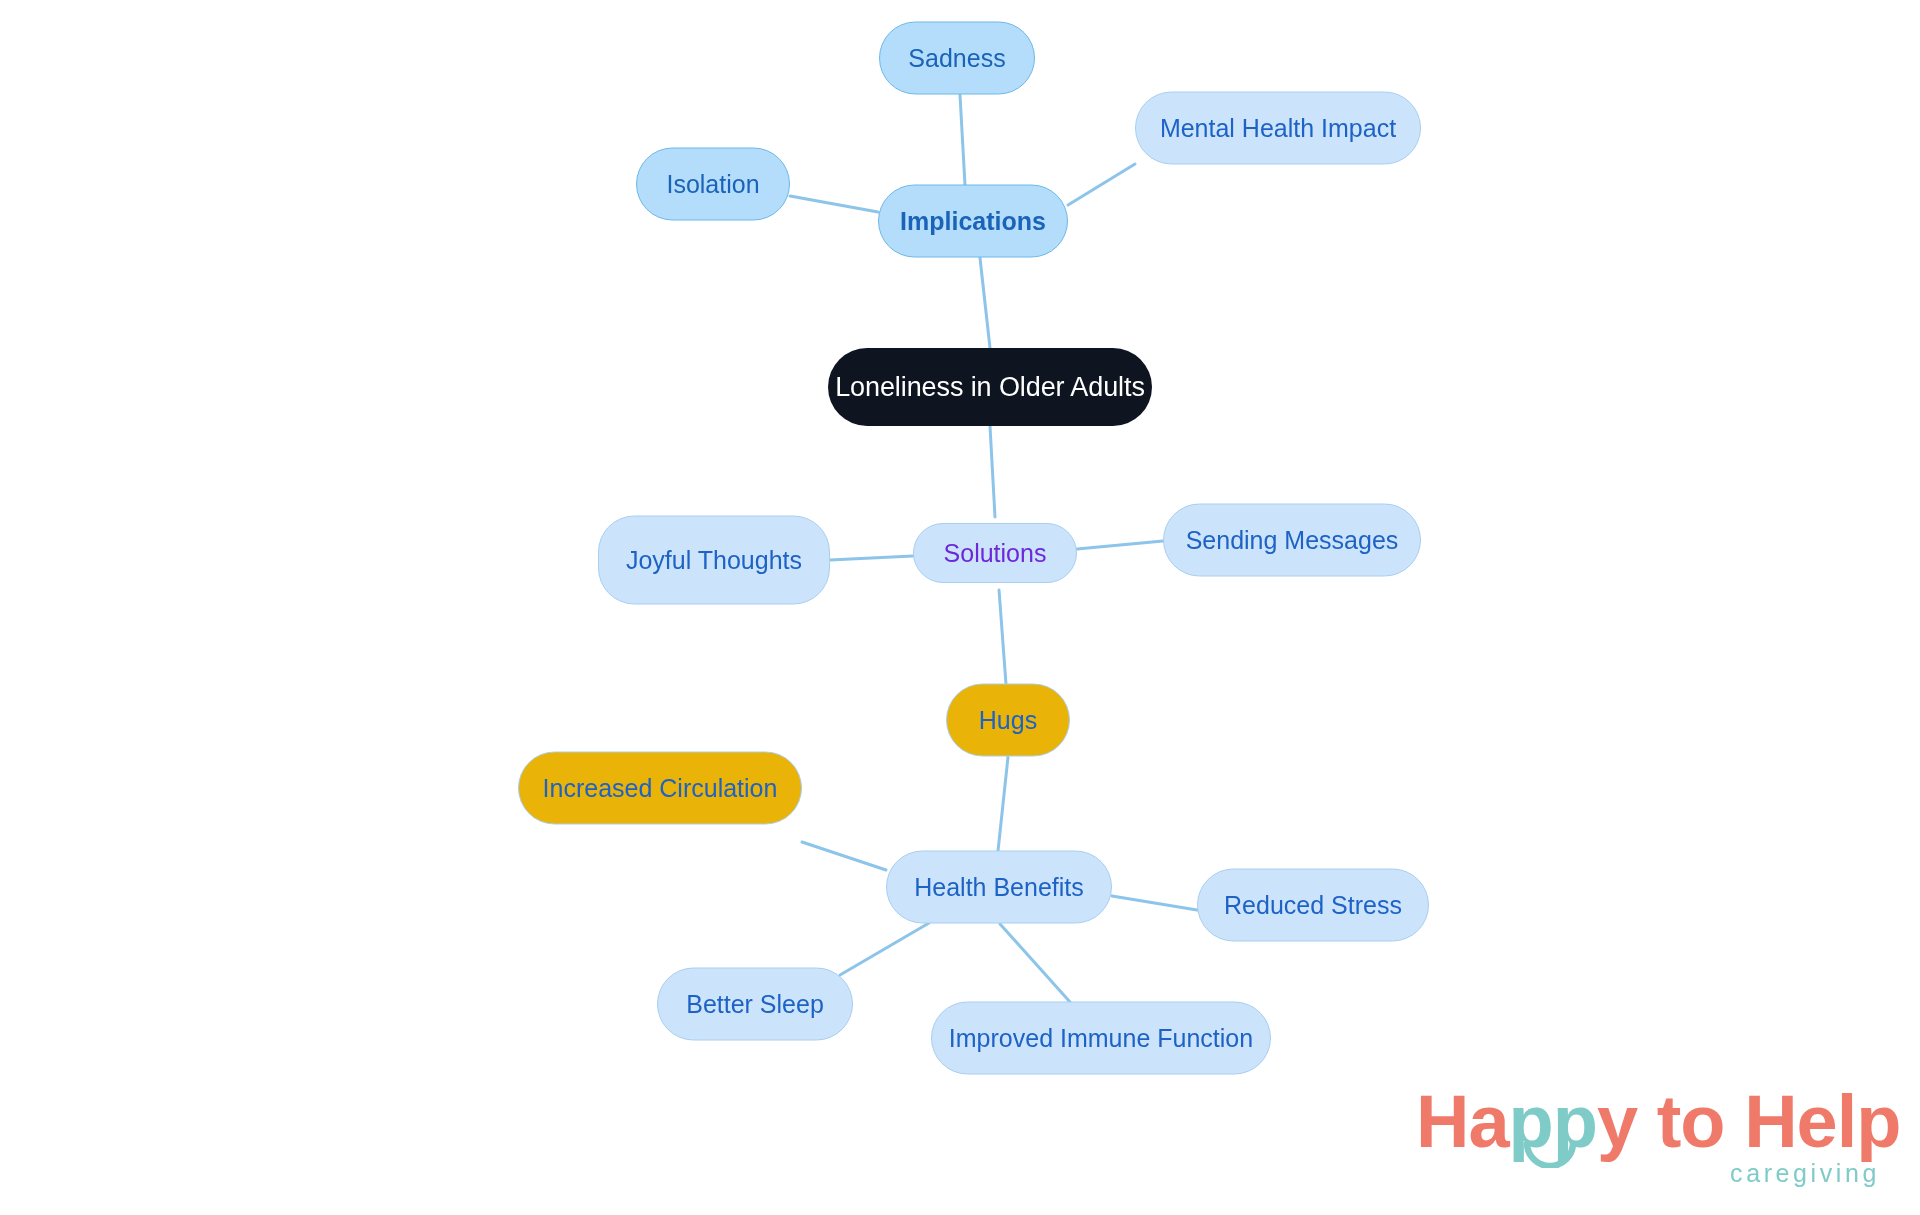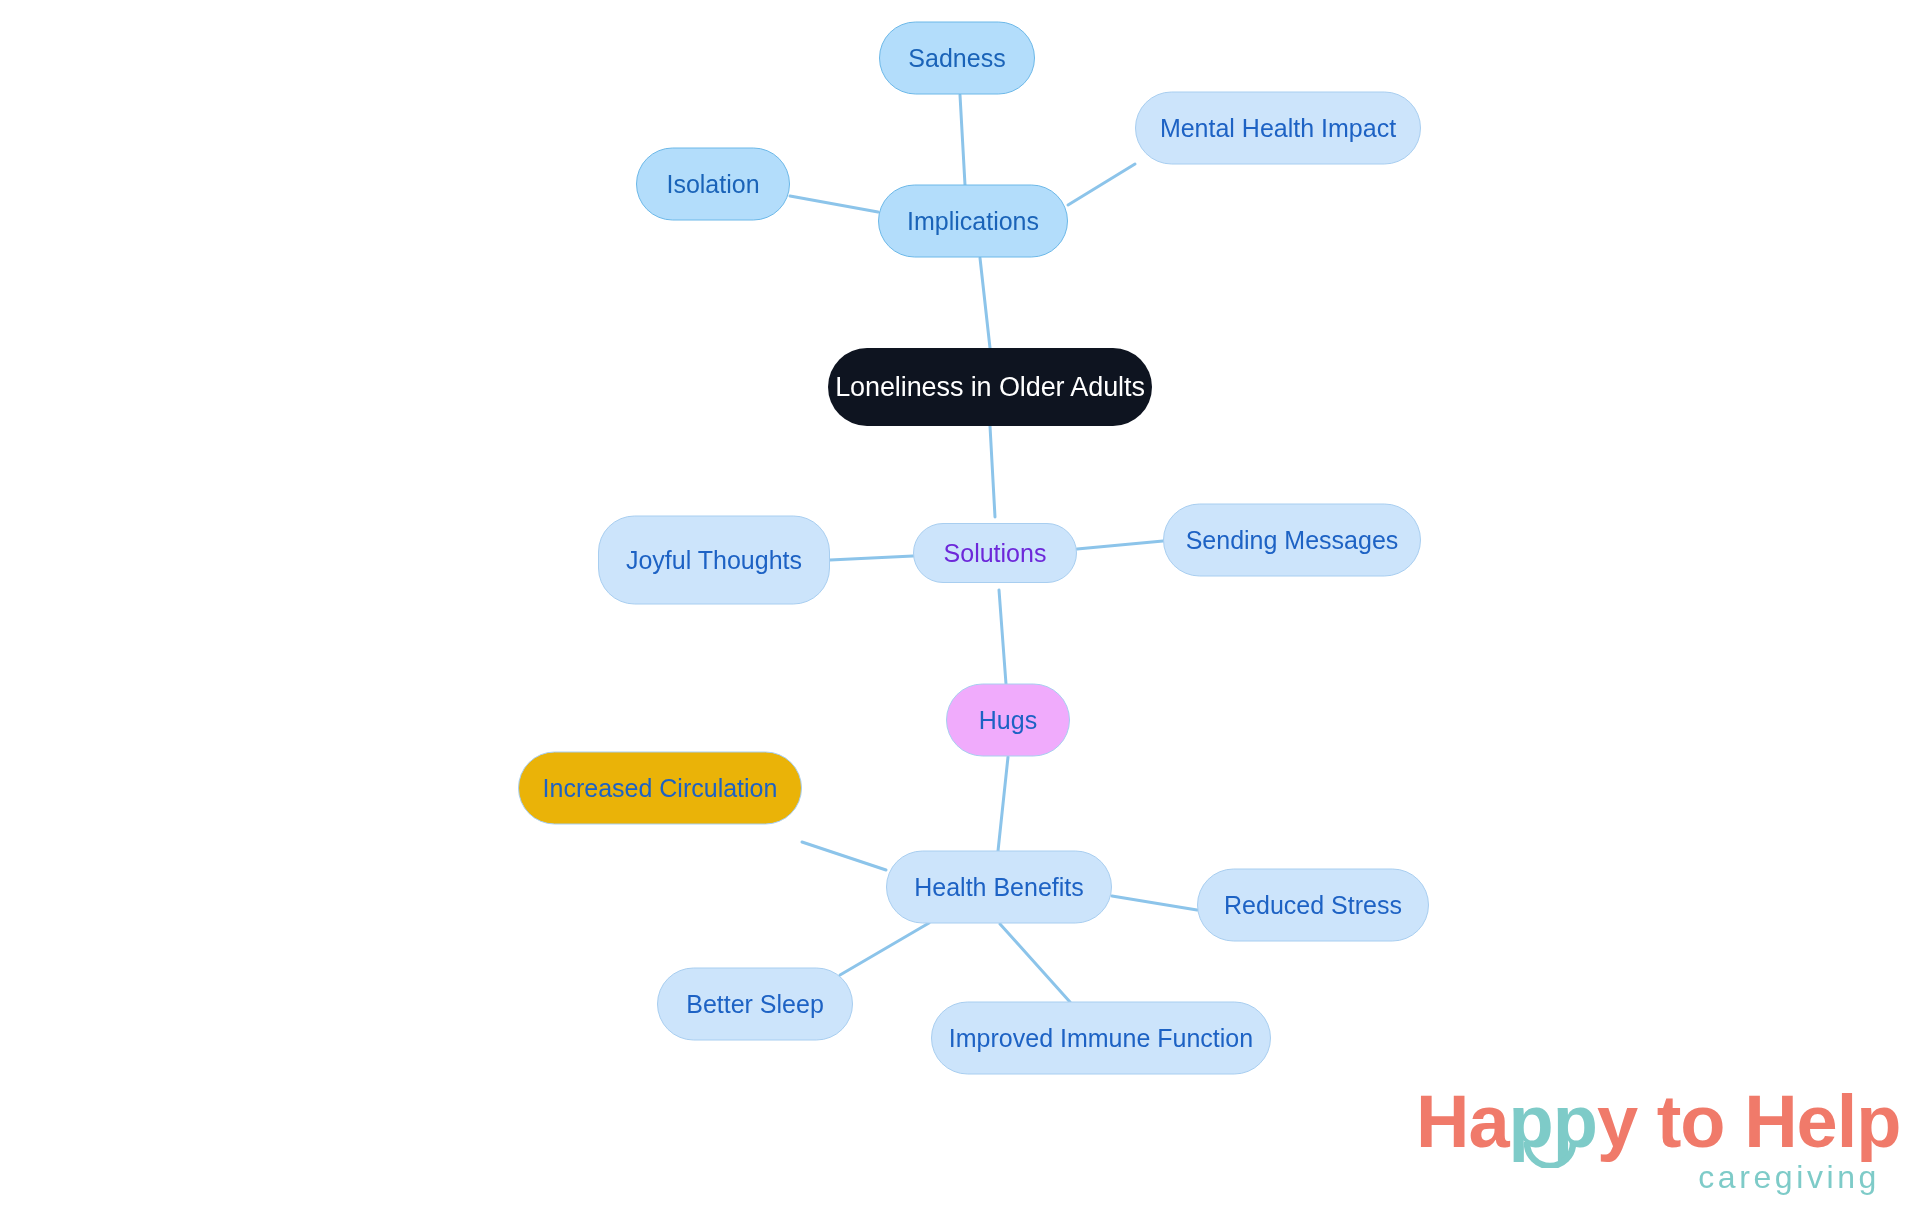--- a/index.html
+++ b/index.html
@@ -102,21 +102,21 @@
     position: absolute;
     left: 108px;
     top: 57px;
     width: 52px;
     height: 26px;
   }
   .logo-sub {
     position: absolute;
     right: 6px;
     top: 76px;
-    font-size: 32px;
+    font-size: 25px;
     letter-spacing: 3.6px;
     color: #7ecbc8;
     line-height: 1;
     white-space: nowrap;
   }
 </style>
 </head>
 <body>
 
 <div id="mindmap-stage">
@@ -134,21 +134,21 @@
       <line x1="886" y1="870" x2="802" y2="842" stroke="#8cc4ea" stroke-width="3" stroke-linecap="round"></line>
       <line x1="1112" y1="896" x2="1197" y2="910" stroke="#8cc4ea" stroke-width="3" stroke-linecap="round"></line>
       <line x1="929" y1="923" x2="840" y2="975" stroke="#8cc4ea" stroke-width="3" stroke-linecap="round"></line>
       <line x1="1000" y1="924" x2="1070" y2="1002" stroke="#8cc4ea" stroke-width="3" stroke-linecap="round"></line>
     </svg>
 
   <div class="node node-root" id="n-root" style="left: 990px; top: 387px; width: 324px; height: 78px; border-radius: 39px; background: rgb(14, 20, 32); color: rgb(255, 255, 255);">
     <span>Loneliness in Older Adults</span>
   </div>
 
-  <div class="node node-branch" id="n-implications" style="left: 973px; top: 221px; width: 190px; height: 73px; border-radius: 36.5px; background: rgb(179, 221, 251); border-color: rgb(108, 184, 232); color: rgb(26, 99, 184);">
+  <div class="node node-branch" id="n-implications" style="left: 973px; top: 221px; width: 190px; height: 73px; border-radius: 36.5px; background: rgb(179, 221, 251); border-color: rgb(108, 184, 232); color: rgb(26, 99, 184); font-weight: bold;">
     <span>Implications</span>
   </div>
 
   <div class="node node-leaf-strong" id="n-sadness" style="left: 957px; top: 58px; width: 156px; height: 73px; border-radius: 36.5px; background: rgb(179, 221, 251); border-color: rgb(108, 184, 232); color: rgb(26, 99, 184);">
     <span>Sadness</span>
   </div>
 
   <div class="node node-leaf-strong" id="n-isolation" style="left: 713px; top: 184px; width: 154px; height: 73px; border-radius: 36.5px; background: rgb(179, 221, 251); border-color: rgb(108, 184, 232); color: rgb(26, 99, 184);">
     <span>Isolation</span>
   </div>
@@ -162,21 +162,21 @@
   </div>
 
   <div class="node node-leaf" id="n-joyful-thoughts" style="left: 714px; top: 560px; width: 232px; height: 89px; border-radius: 36.5px; background: rgb(204, 228, 251); border-color: rgb(168, 206, 240); color: rgb(29, 98, 196);">
     <span>Joyful Thoughts</span>
   </div>
 
   <div class="node node-leaf" id="n-sending-messages" style="left: 1292px; top: 540px; width: 258px; height: 73px; border-radius: 36.5px; background: rgb(204, 228, 251); border-color: rgb(168, 206, 240); color: rgb(29, 98, 196);">
     <span>Sending Messages</span>
   </div>
 
-  <div class="node node-leaf" id="n-hugs" style="left: 1008px; top: 720px; width: 124px; height: 73px; border-radius: 36.5px; background: #f0abfc; border-color: rgb(168, 206, 240); color: rgb(29, 98, 196);">
+  <div class="node node-leaf" id="n-hugs" style="left: 1008px; top: 720px; width: 124px; height: 73px; border-radius: 36.5px; background: #eab308; border-color: rgb(168, 206, 240); color: rgb(29, 98, 196);">
     <span>Hugs</span>
   </div>
 
   <div class="node node-leaf" id="n-health-benefits" style="left: 999px; top: 887px; width: 226px; height: 73px; border-radius: 36.5px; background: rgb(204, 228, 251); border-color: rgb(168, 206, 240); color: rgb(29, 98, 196);">
     <span>Health Benefits</span>
   </div>
 
   <div class="node node-leaf" id="n-increased-circulation" style="left: 660px; top: 788px; width: 284px; height: 73px; border-radius: 36.5px; background: #eab308; border-color: rgb(168, 206, 240); color: rgb(29, 98, 196);">
     <span>Increased Circulation</span>
   </div>

